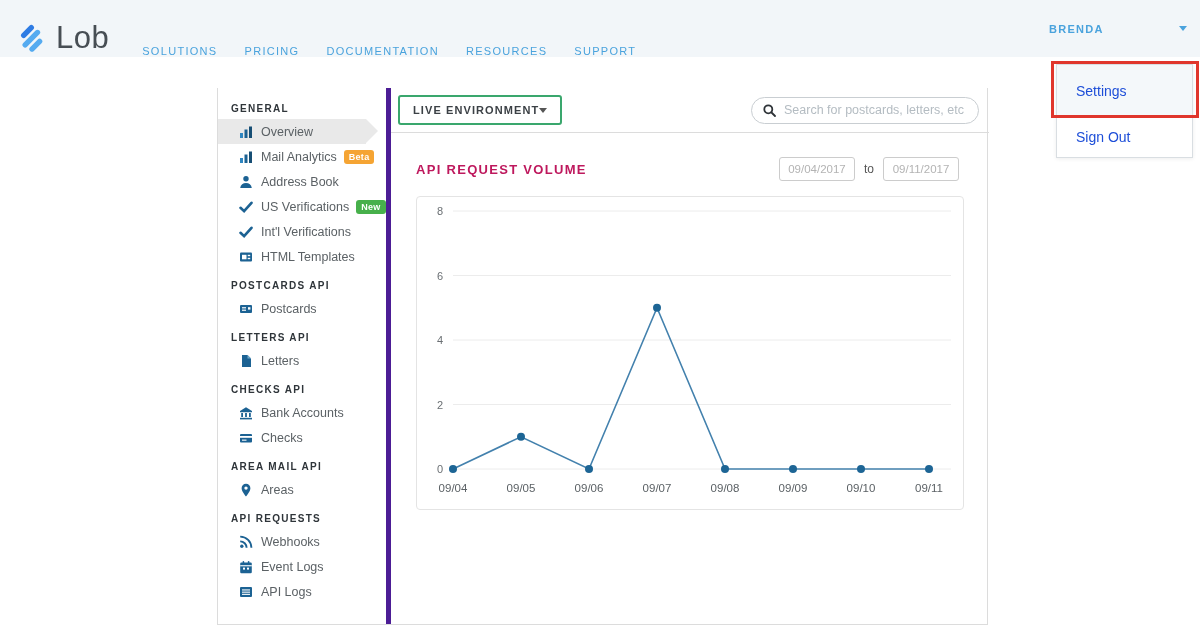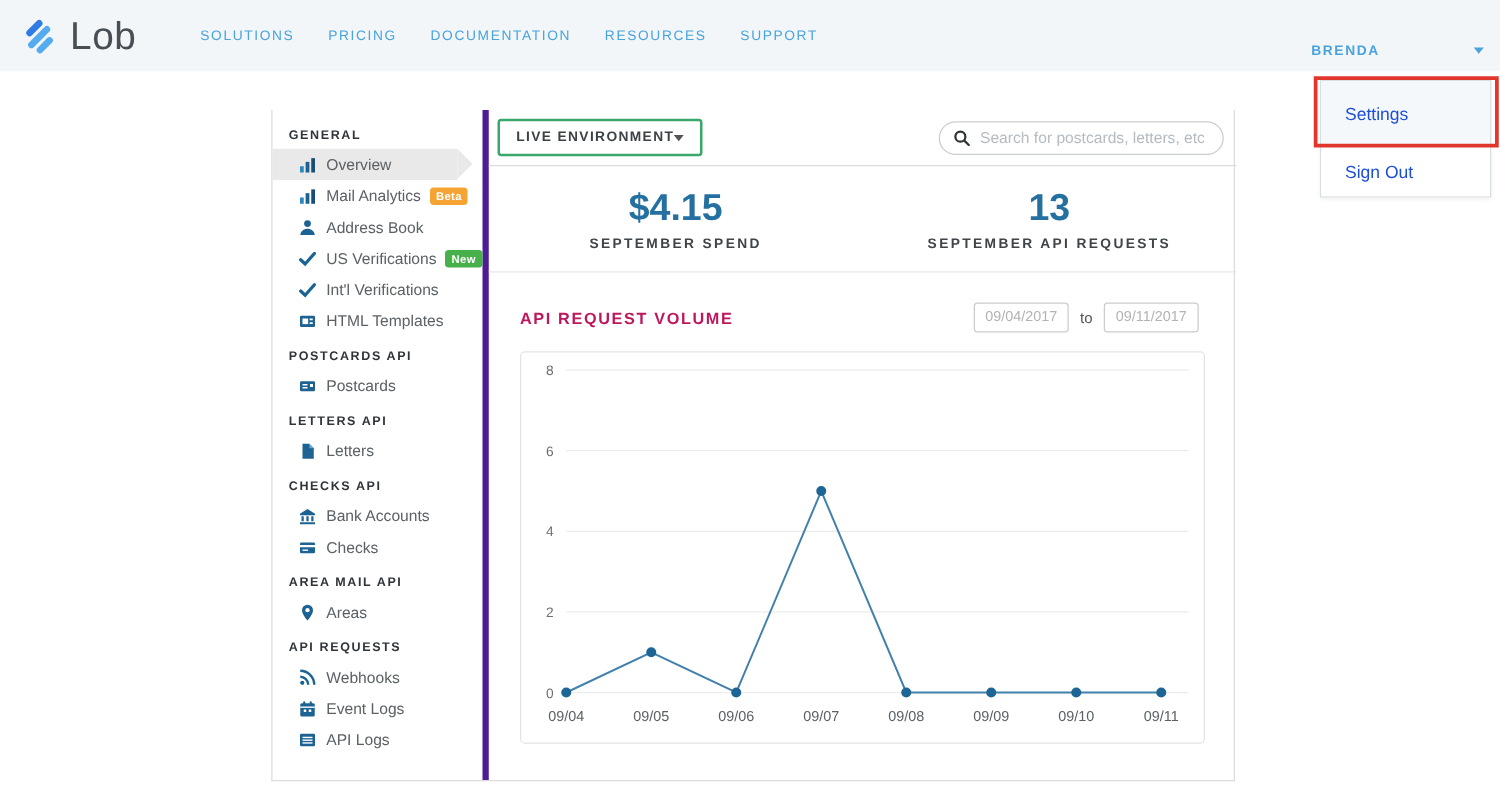--- a/index.html
+++ b/index.html
@@ -6,28 +6,28 @@
   html,body { margin:0; padding:0; }
   body {
     width:1200px; height:635px; position:relative; overflow:hidden;
     background:#ffffff; font-family:"Liberation Sans", sans-serif;
   }
   svg text { font-family:"Liberation Sans", sans-serif; }
 
   
   .topnav {
     position:absolute; top:0; left:0; width:1200px; height:57px;
-    background:#f2f6f9; display:flex; align-items:center;gap:18px;
+    background:#f2f6f9; display:flex; align-items:flex-end;
   }
   .logo { display:flex; align-items:center; margin-left:13px; gap:5px; }
   .logo-text { font-size:31px; color:#474e54; letter-spacing:.5px; }
   .nav-links { display:flex; gap:27px; margin-left:33px; }
   .nav-link { font-size:11px; font-weight:normal; letter-spacing:1.3px; color:#4aa3dd; cursor:pointer; }
   .user-box {
-    position:absolute; right:13px; top:12px; height:57px; width:138px;
+    position:absolute; right:13px; top:0; height:57px; width:138px;
     display:flex; align-items:center; justify-content:space-between; cursor:pointer;
   }
   .user-name { font-size:11px; font-weight:bold; letter-spacing:1.3px; color:#4aa3dd; }
   .caret-down { width:0; height:0; border-left:4px solid transparent; border-right:4px solid transparent; border-top:5px solid #4aa3dd; }
 
   
   .user-menu {
     position:absolute; left:1056px; top:64px; width:137px; background:#fff;
     border:1px solid #d9dee2; box-shadow:0 1px 4px rgba(0,0,0,.07); z-index:5;
   }
@@ -286,30 +286,20 @@
       </button>
       <div class="search">
         <svg width="13" height="13" viewBox="0 0 13 13">
           <circle cx="5.3" cy="5.3" r="4" stroke="#2e3338" stroke-width="1.8" fill="none"></circle>
           <line x1="8.5" y1="8.5" x2="12" y2="12" stroke="#2e3338" stroke-width="1.8" stroke-linecap="round"></line>
         </svg>
         <input type="text" placeholder="Search for postcards, letters, etc..." style="">
       </div>
     </div>
 
-    <div class="stats">
-      <div class="stat">
-        <div class="stat-value">$4.15</div>
-        <div class="stat-label">SEPTEMBER SPEND</div>
-      </div>
-      <div class="stat">
-        <div class="stat-value">13</div>
-        <div class="stat-label">SEPTEMBER API REQUESTS</div>
-      </div>
-    </div>
 
     <div class="section-head">
       <div class="section-title">API REQUEST VOLUME</div>
       <div class="date-range">
         <input class="date-input" readonly="" value="09/04/2017" style="">
         <span class="to-label">to</span>
         <input class="date-input" readonly="" value="09/11/2017" style="">
       </div>
     </div>
 

